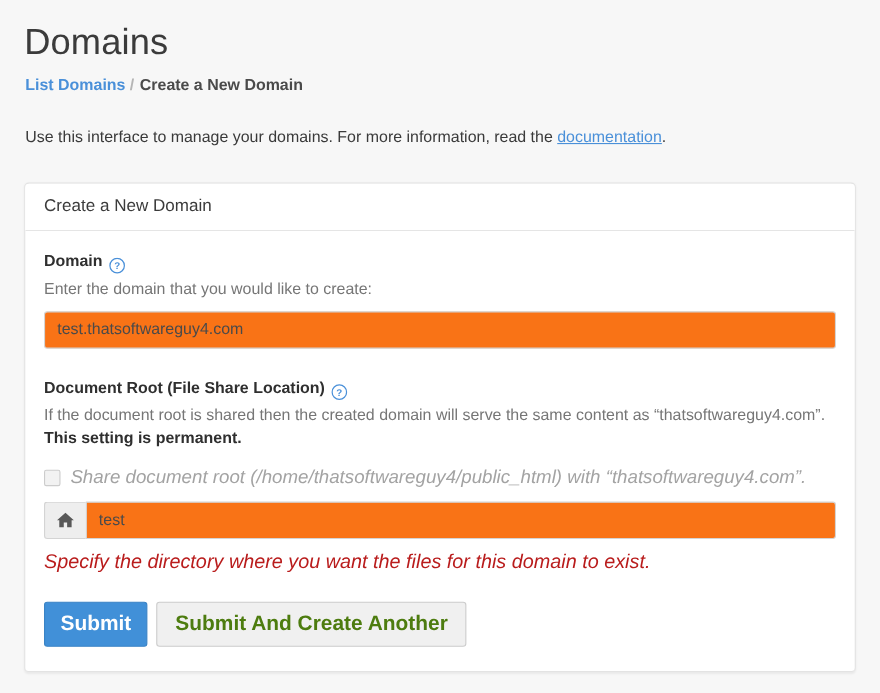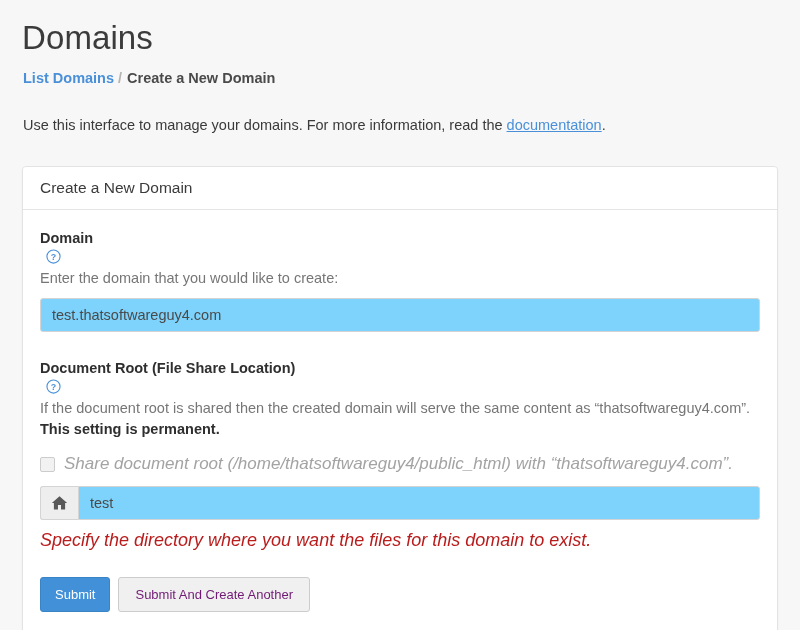--- a/index.html
+++ b/index.html
@@ -94,22 +94,21 @@
     padding: 18px 17px 22px 17px;
   }
 
   
   .field-label {
     font-size: 14.5px;
     font-weight: bold;
     color: #2f2f2f;
     line-height: 20px;
     display: flex;
-    align-items: flex-start;
-    flex-direction: column;
+    align-items: flex-end;
   }
   .help-icon {
     display: inline-block;
     width: 15px;
     height: 15px;
     margin-left: 6px;
     position: relative;
     top: 1px;
   }
   .help-icon svg { display: block; }
@@ -128,21 +127,21 @@
   .text-input {
     display: block;
     width: 100%;
     box-sizing: border-box;
     height: 34px;
     margin-top: 9px;
     padding: 6px 11px;
     font-size: 14.5px;
     font-family: "Liberation Sans", sans-serif;
     color: #4a4a4a;
-    background: #7dd3fc;
+    background: #f97316;
     border: 1px solid #d4d4d4;
     border-radius: 3px;
     outline: none;
   }
 
   .section-gap { height: 26px; }
 
   
   .check-row {
     display: flex;
@@ -202,36 +201,37 @@
   
   .actions {
     margin-top: 27px;
     display: flex;
     align-items: center;
     justify-content: space-between;
   }
   .btn-group { display: flex; align-items: center; }
   .btn {
     font-family: "Liberation Sans", sans-serif;
-    font-size: 13px;
+    font-size: 19px;
     line-height: 1;
     border-radius: 3px;
     cursor: pointer;
     box-sizing: border-box;
     padding: 10px 14px;
+    font-weight: bold;
   }
   .btn-primary {
     background: #4190d8;
     border: 1px solid #3a83c5;
     color: #ffffff;
   }
   .btn-default {
     background: #f0f0f0;
     border: 1px solid #cccccc;
-    color: #701a75;
+    color: #4d7c0f;
     margin-left: 8px;
     padding: 10px 16px;
   }
   .return-link {
     display: flex;
     align-items: center;
     font-size: 15px;
     color: #4a90d9;
     text-decoration: none;
     white-space: nowrap;

